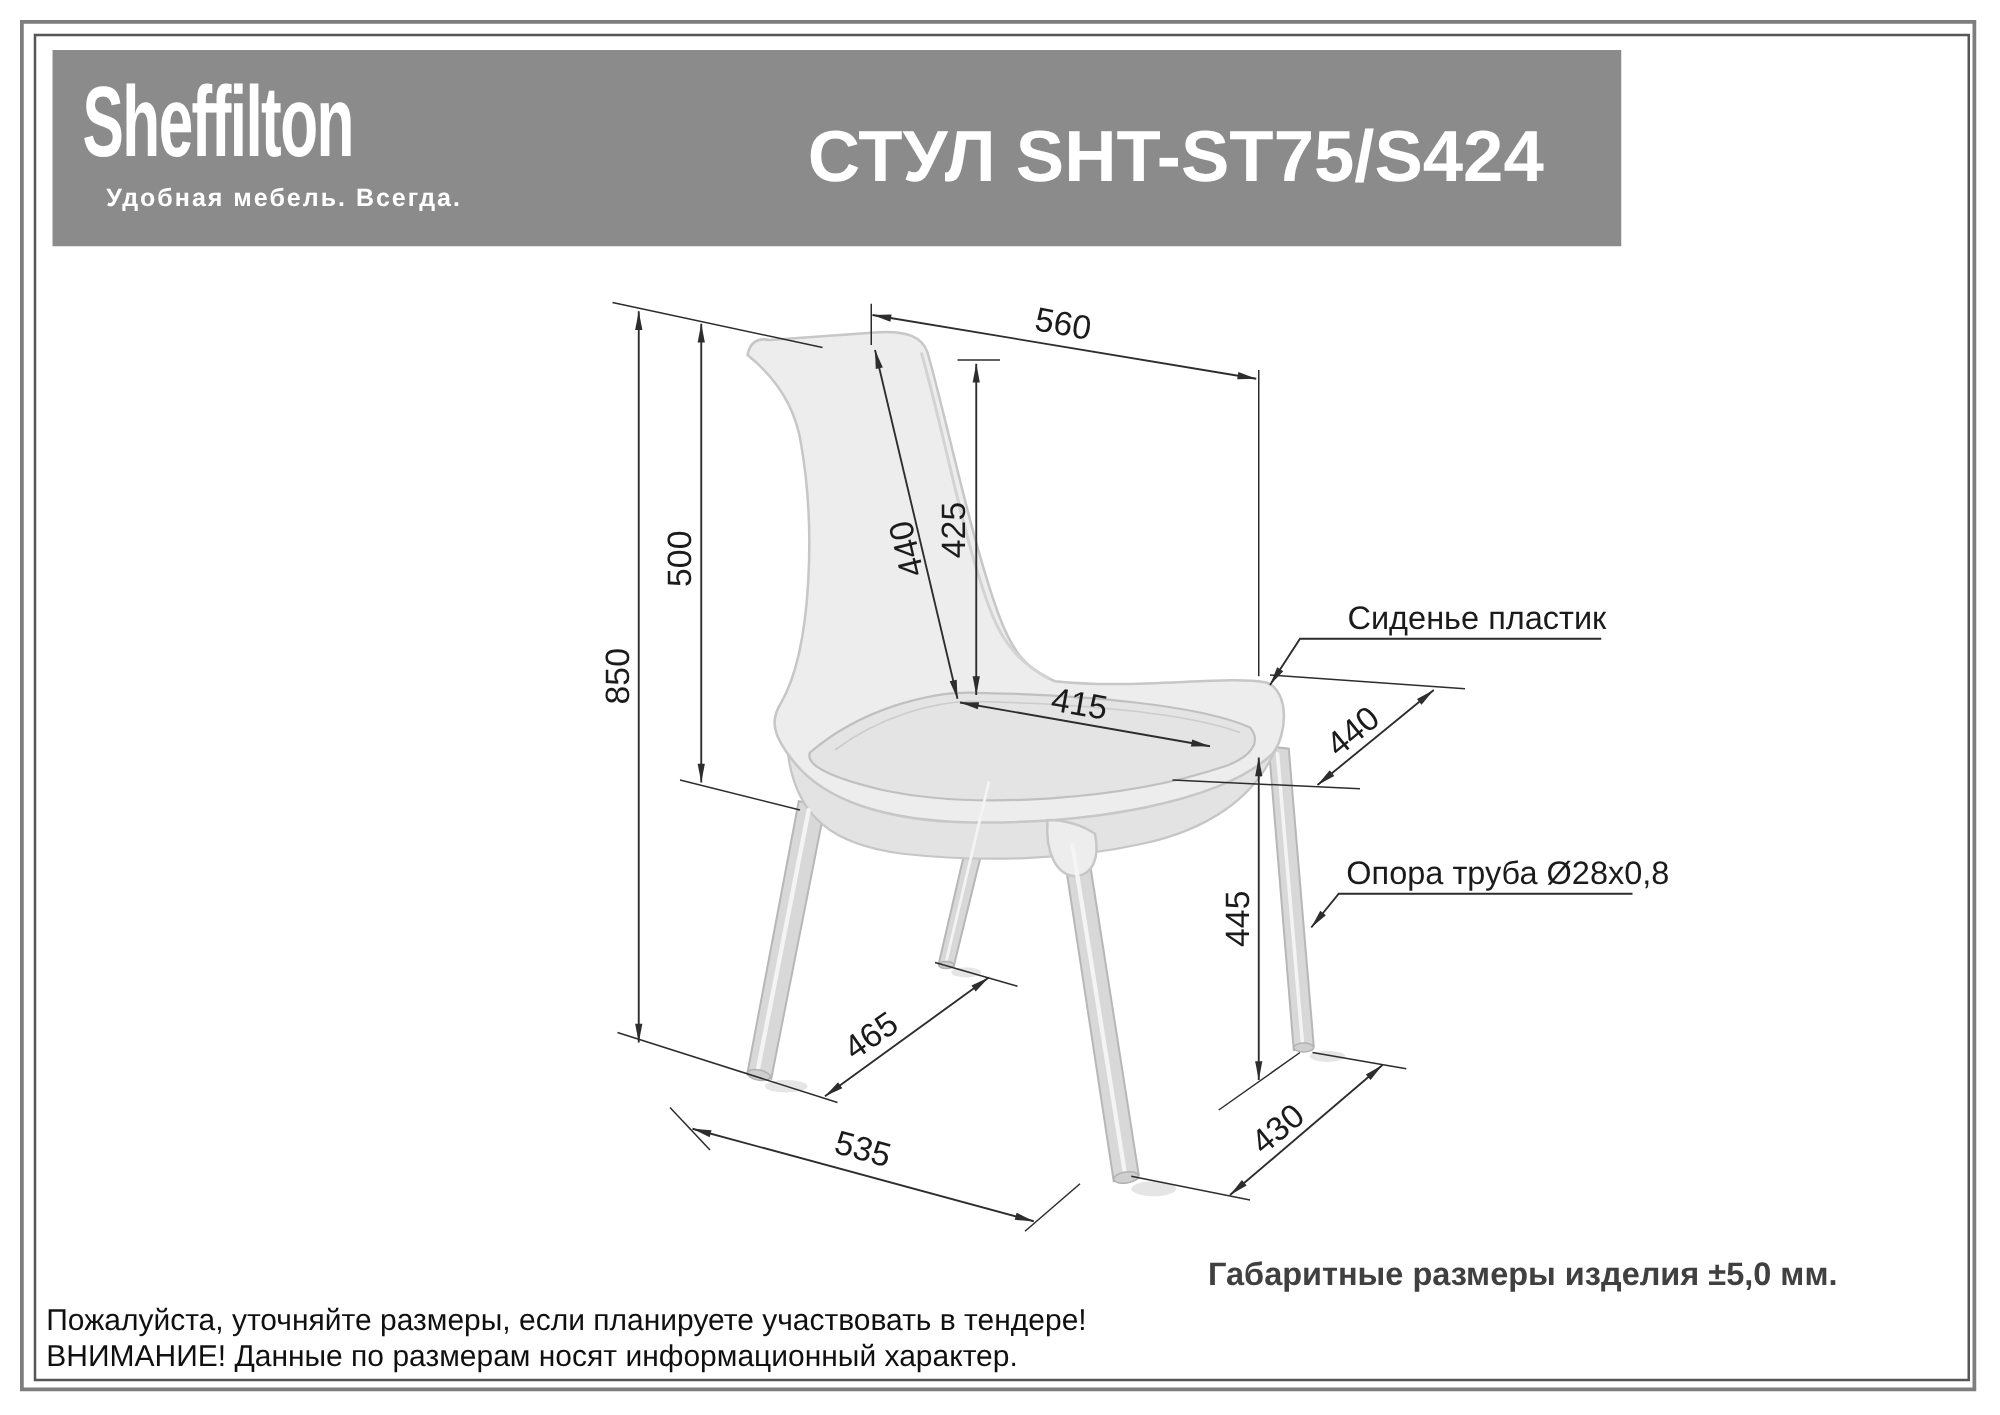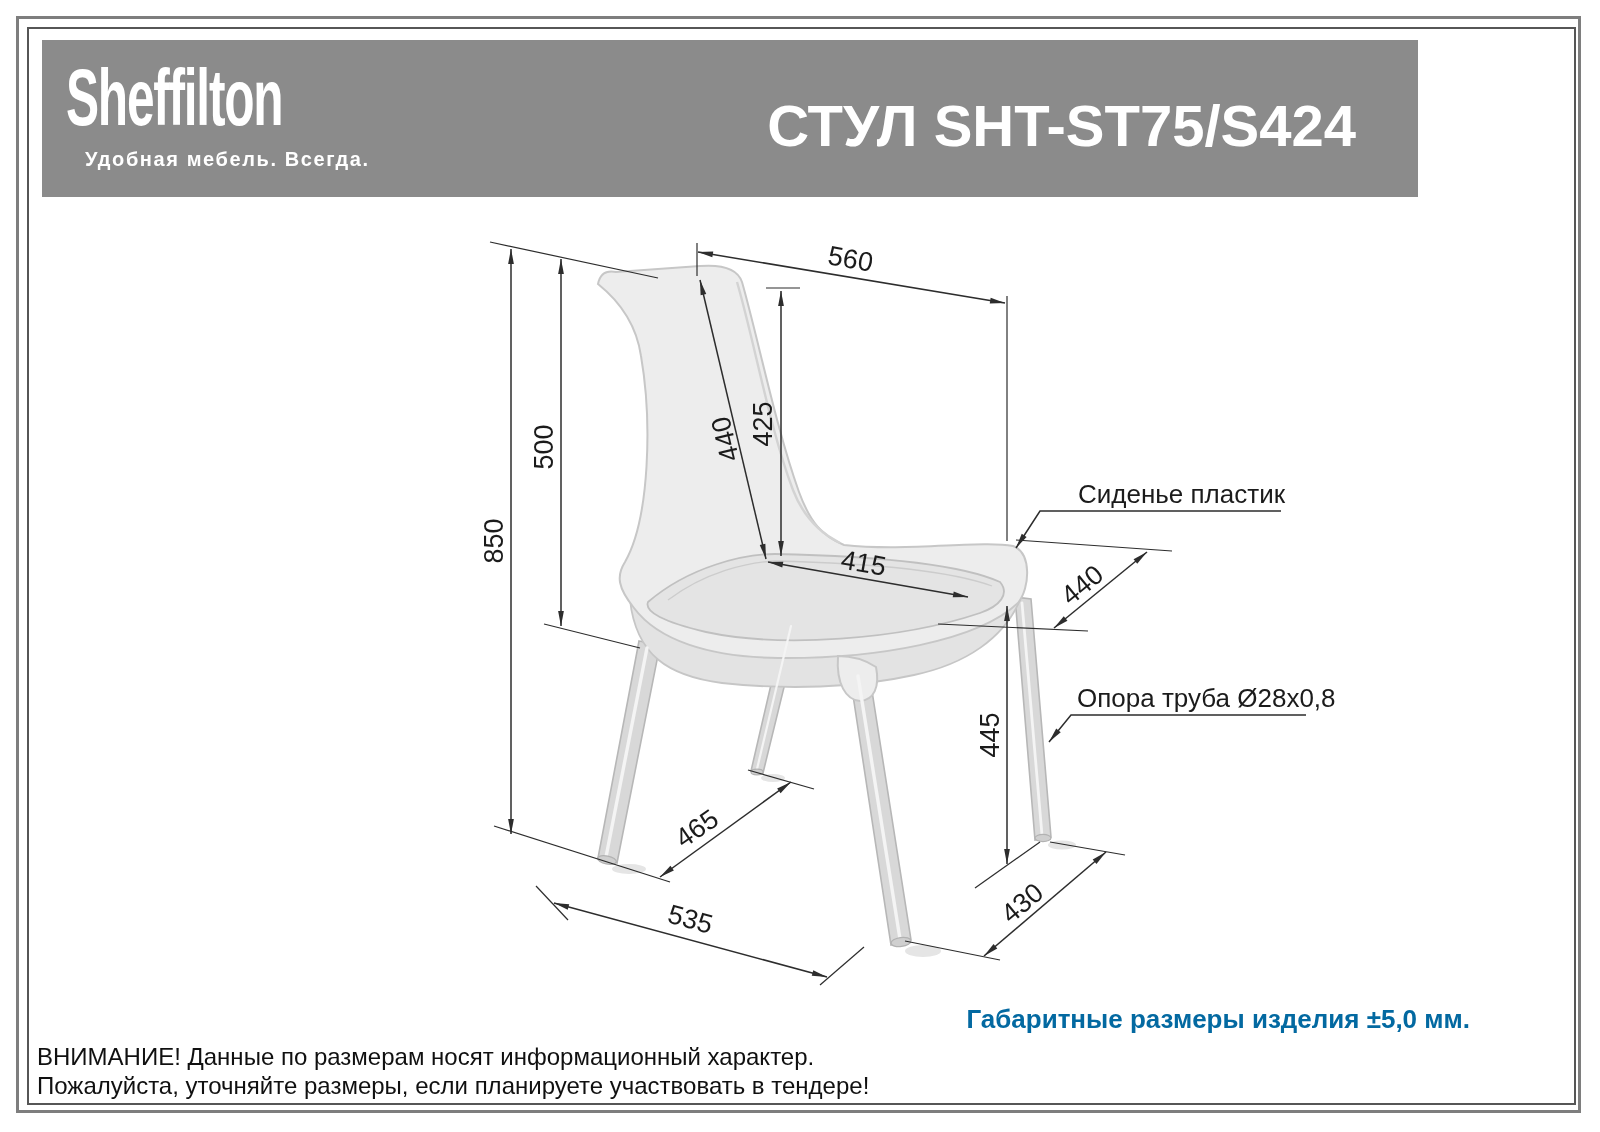--- a/index.html
+++ b/index.html
@@ -4,42 +4,42 @@
 <style>
   html,body{margin:0;padding:0;}
   body{
     width:1600px;height:1132px;position:relative;background:#ffffff;
     font-family:"Liberation Sans",sans-serif;overflow:hidden;
   }
   .frame-outer{position:absolute;left:16px;top:16px;width:1565px;height:1097px;
     border:3px solid #7e7e7e;box-sizing:border-box;}
   .frame-inner{position:absolute;left:27px;top:27px;width:1549px;height:1078px;
     border:2px solid #565656;box-sizing:border-box;}
-  .header-band{position:absolute;left:42px;top:40px;width:1376px;height:157px;background:#8b8b8b;}
+  .header-band{position:absolute;left:42px;top:40px;width:1255px;height:157px;background:#8b8b8b;}
   .logo{position:absolute;left:24px;top:18px;color:#ffffff;font-weight:bold;
     font-size:80px;line-height:1.0;letter-spacing:-2px;transform:scaleX(.62);transform-origin:left top;white-space:nowrap;}
   .tagline{position:absolute;left:27px;top:108px;color:#ffffff;font-weight:bold;
     font-size:20px;letter-spacing:1.6px;white-space:nowrap;margin-left:16px;}
   .band-title{position:absolute;right:62px;top:52px;color:#ffffff;font-weight:bold;
     font-size:58px;white-space:nowrap;}
   svg.drawing{position:absolute;left:0;top:0;width:1600px;height:1132px;}
   .shell{fill:#ededed;stroke:#c7c7c7;stroke-width:2;}
   .skirt{fill:#e3e3e3;stroke:#c6c6c6;stroke-width:1.8;}
   .pad{fill:#e4e4e4;stroke:#c0c0c0;stroke-width:1.8;}
   .inner-line{fill:none;stroke:#d3d3d3;stroke-width:2.4;}
   .stitch{fill:none;stroke:#cccccc;stroke-width:1.3;}
   .leg{fill:#d8d8d8;stroke:#b7b7b7;stroke-width:1.6;}
   .leg-hl{fill:none;stroke:#f4f4f4;stroke-width:3.4;stroke-linecap:round;}
   .foot{fill:#cfcfcf;stroke:#b2b2b2;stroke-width:1.2;}
   .shadow{fill:#e5e5e5;}
   .dim{stroke:#2d2d2d;stroke-width:1.5;fill:none;}
   .ext{stroke:#2d2d2d;stroke-width:1.2;fill:none;}
   .dim-num{font-size:27px;fill:#1b1b1b;}
   .lbl{font-size:26px;fill:#1b1b1b;}
-  .tolerance{position:absolute;right:130px;top:1004px;font-size:26px;font-weight:bold;color:#0369a1;white-space:nowrap;}
+  .tolerance{position:absolute;right:130px;top:1004px;font-size:26px;font-weight:bold;color:#404040;white-space:nowrap;}
   .warning{position:absolute;left:37px;top:1042px;font-size:24px;color:#101010;line-height:1.22;white-space:nowrap;}
 </style>
 </head>
 <body>
 
 <div class="frame-outer"></div>
 <div class="frame-inner"></div>
 
 <div class="header-band">
   <div class="logo">Sheffilton</div>
@@ -175,15 +175,15 @@
     <g>
       <polyline class="dim" points="1049,742 1071,715 1306,715" marker-start="url(#arr)"></polyline>
       <text class="lbl" x="1077" y="707">Опора труба Ø28x0,8</text>
     </g>
   </g>
 </svg>
 
 <div class="tolerance">Габаритные размеры изделия ±5,0 мм.</div>
 
 <div class="warning">
+  <div>Пожалуйста, уточняйте размеры, если планируете участвовать в тендере!</div>
   <div>ВНИМАНИЕ! Данные по размерам носят информационный характер.</div>
-  <div>Пожалуйста, уточняйте размеры, если планируете участвовать в тендере!</div>
 </div>
 
 </body></html>

